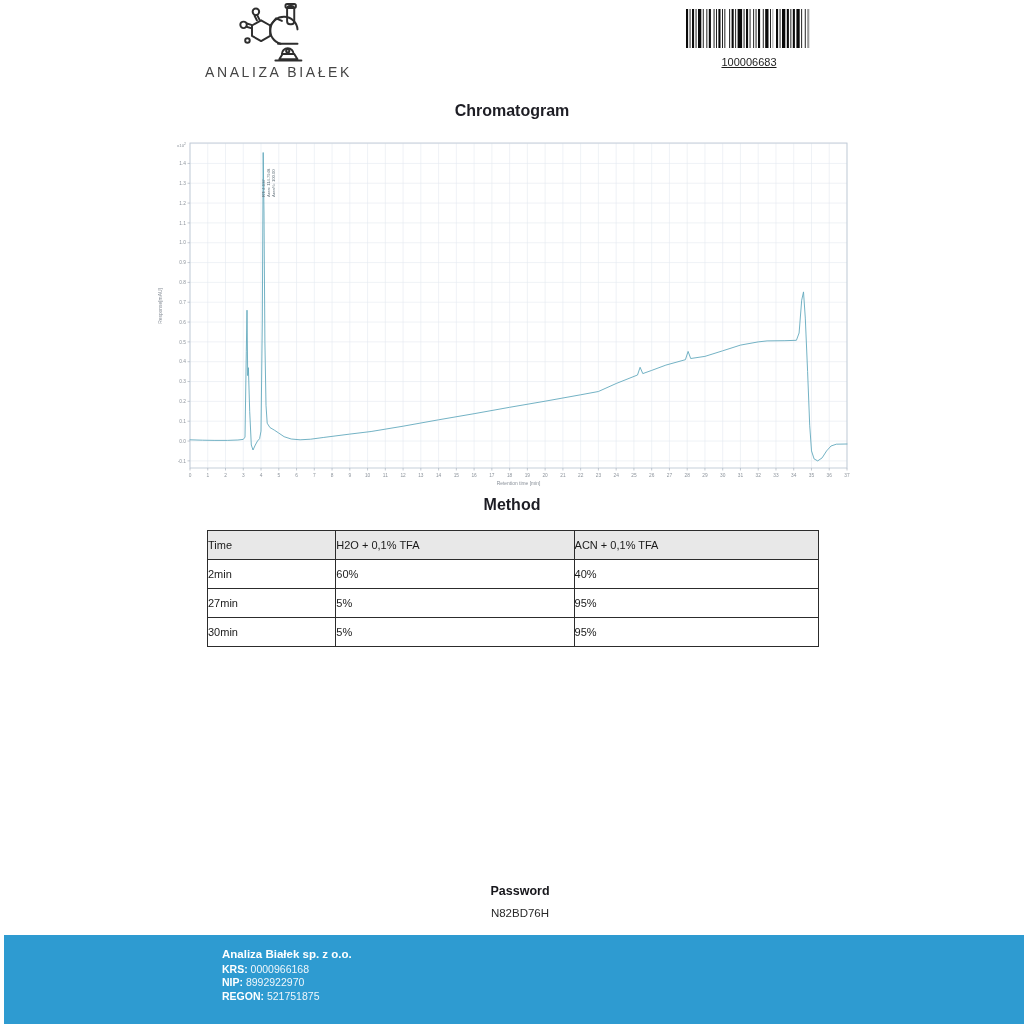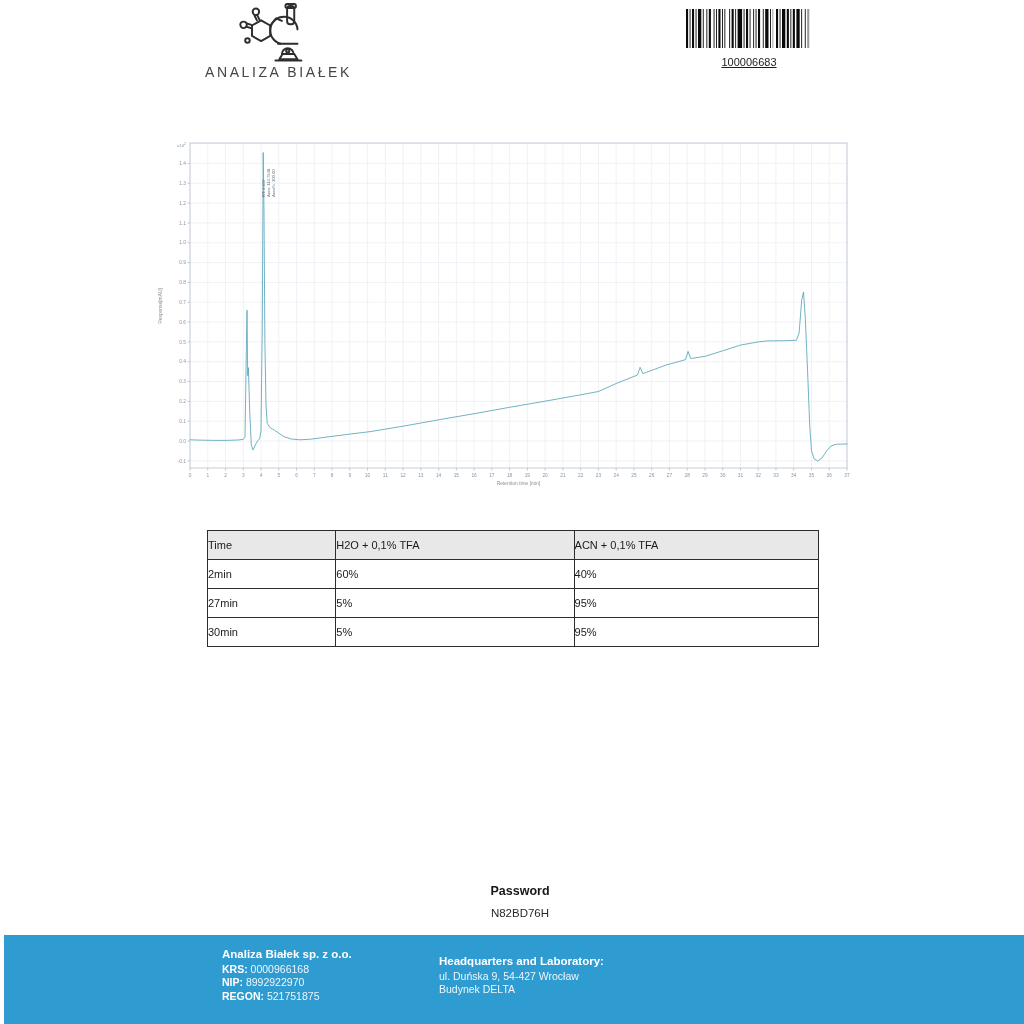--- a/index.html
+++ b/index.html
@@ -118,20 +118,21 @@
         <rect x="104.40" y="0" width="0.90" height="39" fill="#0a0a0a"></rect>
         <rect x="106.80" y="0" width="2.10" height="39" fill="#0a0a0a"></rect>
         <rect x="110.40" y="0" width="3.30" height="39" fill="#0a0a0a"></rect>
         <rect x="115.20" y="0" width="0.90" height="39" fill="#0a0a0a"></rect>
         <rect x="118.80" y="0" width="0.90" height="39" fill="#0a0a0a"></rect>
         <rect x="121.20" y="0" width="2.10" height="39" fill="#9a9a9a"></rect>
       </svg>
     <div id="barcode-number">100006683</div>
   </div>
 
+  <div id="chromatogram-title" class="section-title">Chromatogram</div>
   <div id="chart-wrap">
     <svg id="chart-svg" width="715" height="360" viewBox="0 0 715 360">
         <line x1="40" y1="8" x2="40" y2="333" stroke="#e4e9f0" stroke-width="0.6"></line>
         <line x1="57.75675675675676" y1="8" x2="57.75675675675676" y2="333" stroke="#e4e9f0" stroke-width="0.6"></line>
         <line x1="75.51351351351352" y1="8" x2="75.51351351351352" y2="333" stroke="#e4e9f0" stroke-width="0.6"></line>
         <line x1="93.27027027027027" y1="8" x2="93.27027027027027" y2="333" stroke="#e4e9f0" stroke-width="0.6"></line>
         <line x1="111.02702702702703" y1="8" x2="111.02702702702703" y2="333" stroke="#e4e9f0" stroke-width="0.6"></line>
         <line x1="128.7837837837838" y1="8" x2="128.7837837837838" y2="333" stroke="#e4e9f0" stroke-width="0.6"></line>
         <line x1="146.54054054054055" y1="8" x2="146.54054054054055" y2="333" stroke="#e4e9f0" stroke-width="0.6"></line>
         <line x1="164.2972972972973" y1="8" x2="164.2972972972973" y2="333" stroke="#e4e9f0" stroke-width="0.6"></line>
@@ -294,20 +295,21 @@
         <text x="36" y="12" text-anchor="end" font-size="4.4" fill="#8d949c">x10<tspan dy="-1.6" font-size="3.4">2</tspan></text>
         <text x="368.5" y="350" text-anchor="middle" font-size="4.9" fill="#888f98">Retention time [min]</text>
         <text transform="translate(12,171) rotate(-90)" text-anchor="middle" font-size="4.9" fill="#888f98">Response[mAU]</text>
         <path d="M40.0,304.8 L52.4,305.2 L64.9,305.4 L77.3,305.4 L87.9,305.0 L93.3,304.4 L95.0,302.1 L96.3,216.8 L97.0,175.2 L97.7,240.6 L98.4,232.7 L99.7,276.3 L101.3,310.0 L103.0,315.0 L105.3,310.0 L107.5,306.0 L109.6,303.7 L111.0,296.1 L112.3,187.1 L113.2,17.5 L114.0,78.0 L114.9,206.9 L116.0,270.3 L117.2,288.2 L119.9,292.5 L124.3,295.1 L128.8,298.1 L134.1,301.7 L141.2,304.0 L150.1,304.8 L160.7,304.2 L173.2,302.5 L199.8,299.1 L221.1,296.5 L253.1,291.2 L288.6,284.8 L324.1,278.7 L359.6,272.3 L395.1,266.2 L430.6,259.8 L448.4,256.5 L466.2,248.5 L487.5,240.0 L490.1,232.3 L492.8,238.6 L501.7,235.4 L515.9,230.1 L535.4,224.7 L538.1,216.4 L540.7,223.5 L554.9,221.4 L572.7,215.8 L590.5,210.1 L608.2,206.9 L617.1,205.9 L634.9,205.7 L646.4,205.3 L649.1,198.0 L651.7,165.2 L653.5,156.9 L655.3,183.1 L657.6,236.6 L659.7,290.2 L661.5,315.9 L664.1,323.9 L667.7,325.9 L672.1,322.9 L676.6,315.9 L681.0,311.0 L686.3,309.2 L697.0,309.0" fill="none" stroke="#63a9bd" stroke-width="0.9" stroke-linejoin="round" stroke-linecap="round"></path>
         <text transform="translate(115.0,62) rotate(-90)" font-size="4.2" fill="#60707a">RT: 4.137</text>
         <text transform="translate(119.8,62) rotate(-90)" font-size="4.2" fill="#60707a">Area: 114.7948</text>
         <text transform="translate(124.6,62) rotate(-90)" font-size="4.2" fill="#60707a">Area%: 100.00</text>
       </svg>
   </div>
 
+  <div id="method-title" class="section-title">Method</div>
   <table id="method-table">
     <colgroup>
         <col class="c1">
         <col class="c2">
         <col class="c3">
       </colgroup>
     <thead>
       <tr>
         <th>Time</th>
         <th>H2O + 0,1% TFA</th>
@@ -338,20 +340,15 @@
     <div id="password-value">N82BD76H</div>
   </div>
 
   <div id="footer" style="background: rgb(46, 155, 209);">
     <div id="footer-company" class="f-col">
       <div class="f-title">Analiza Białek sp. z o.o.</div>
       <div class="f-line"><b>KRS:</b> <span>0000966168</span></div>
       <div class="f-line"><b>NIP:</b> <span>8992922970</span></div>
       <div class="f-line"><b>REGON:</b> <span>521751875</span></div>
     </div>
-    <div id="footer-address" class="f-col">
-      <div class="f-title">Headquarters and Laboratory:</div>
-      <div class="f-line">ul. Duńska 9, 54-427 Wrocław</div>
-      <div class="f-line">Budynek DELTA</div>
-    </div>
   </div>
 
 </div>
 
 </body></html>

